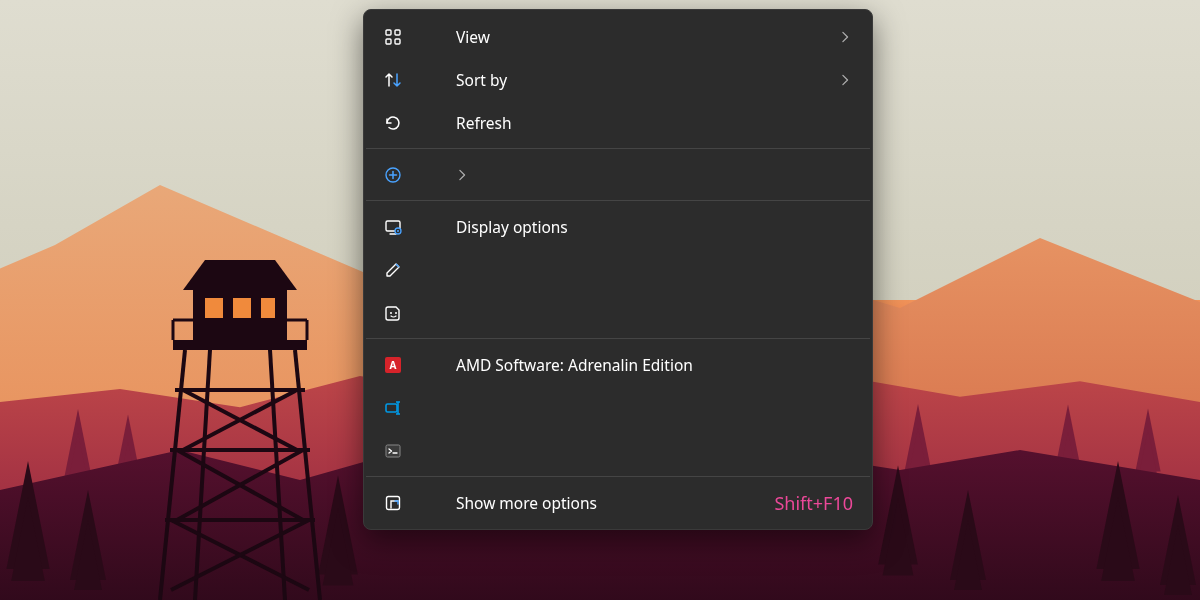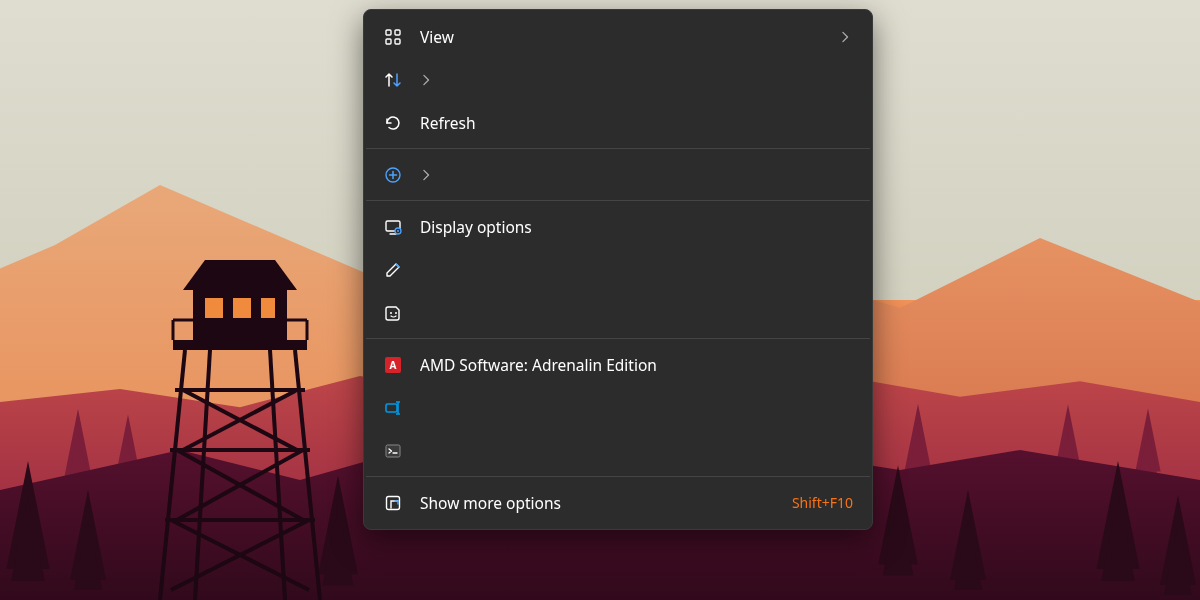--- a/index.html
+++ b/index.html
@@ -95,34 +95,35 @@
     font-size: 15.5px;
   }
   .menu-item {
     display: flex;
     align-items: center;
     height: 43px;
     padding: 0 14px;
     margin: 0 5px;
     border-radius: 4px;
     cursor: default;
+    gap: 36px;
   }
   .menu-icon {
     width: 20px;
     height: 20px;
     margin-right: 17px;
     display: flex;
     align-items: center;
     justify-content: center;
     flex-shrink: 0;
   }
   .menu-icon svg { width: 18px; height: 18px; display: block; }
   .menu-label { flex: 1; color: #ffffff; }
   .menu-chevron { width: 14px; height: 14px; opacity: 0.8; }
-  .menu-shortcut { color: #f97316; font-size: 14px; }
+  .menu-shortcut { color: #ec4899; font-size: 18px; }
   .separator {
     height: 1px;
     background: #454545;
     margin: 4px 2px;
   }
   .app-icon-box {
     width: 16px; height: 16px;
     display: flex; align-items: center; justify-content: center;
     border-radius: 2px;
     font-size: 10px; font-weight: bold;
@@ -207,20 +208,21 @@
         <svg viewBox="0 0 18 18" class="menu-chevron">
           <use href="#ico-chevron"></use>
         </svg>
       </div>
       <div class="menu-item">
         <span class="menu-icon">
           <svg viewBox="0 0 18 18">
             <use href="#ico-sort"></use>
           </svg>
         </span>
+        <span class="menu-label">Sort by</span>
         <svg viewBox="0 0 18 18" class="menu-chevron">
           <use href="#ico-chevron"></use>
         </svg>
       </div>
       <div class="menu-item">
         <span class="menu-icon">
           <svg viewBox="0 0 18 18">
             <use href="#ico-refresh"></use>
           </svg>
         </span>

